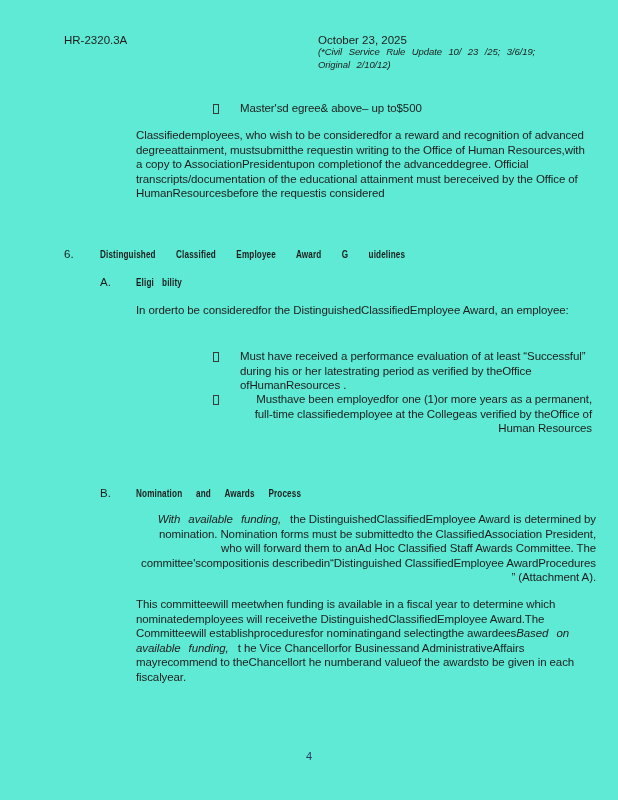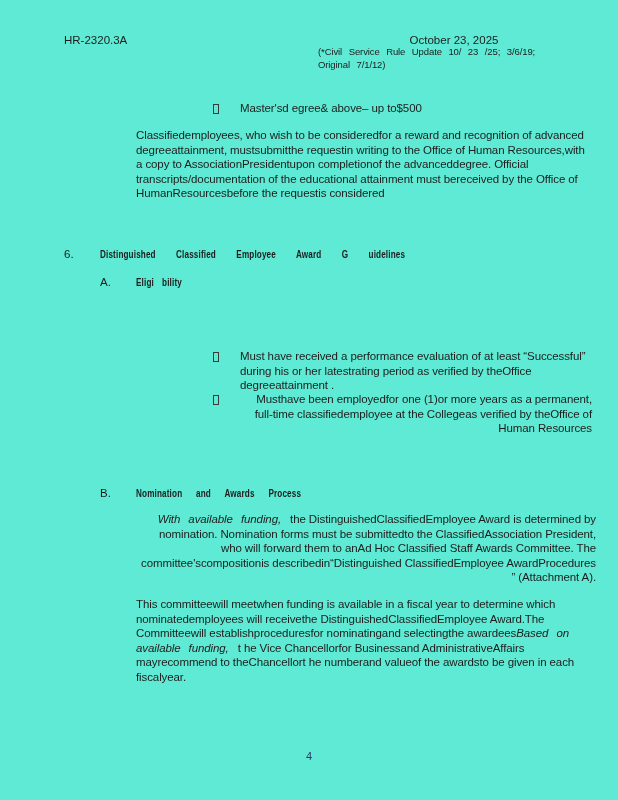--- a/index.html
+++ b/index.html
@@ -12,23 +12,24 @@
     color: #1d1d1d;
     overflow: hidden;
   }
   .abs { position: absolute; }
   .body-text {
     font-size: 11.5px;
     line-height: 14.5px;
     letter-spacing: -0.1px;
   }
   .doc-number { font-size: 11.5px; }
-  .date-line { font-size: 11.5px; text-align: center; }
+  .date-line { font-size: 11.5px; }
   .revision-note {
     font-size: 9.5px;
+    font-style: italic;
     line-height: 12.5px;
     word-spacing: 4px;
     letter-spacing: -0.1px;
   }
   .condensed {
     display: inline-block;
     transform: scaleX(0.74);
     transform-origin: 0 50%;
     font-weight: 700;
     font-size: 11px;
@@ -64,45 +65,46 @@
 <body>
 
 <div class="page">
 
   <div class="abs doc-number" style="left:64px; top:34px;">HR-2320.3A</div>
 
   <div class="abs" style="left:318px; top:34px; width:272px;">
     <div class="date-line">October 23, 2025</div>
     <div class="revision-note">
       <span>(*Civil Service Rule Update 10/ 23 /25; 3/6/19;</span><br>
-      <span>Original 7/1/12)</span>
+      <span>Original 2/10/12)</span>
     </div>
   </div>
 
   <div class="abs bullet-row body-text" style="left:213px; top:101px;">
     <span class="box-marker"></span>
     <span class="bullet-text">Master'sd egree&amp; above– up to$500</span>
   </div>
 
   <div class="abs body-text" style="left:136px; top:128px; width:458px;">Classifiedemployees, who wish to be consideredfor a reward and recognition of advanced degreeattainment, mustsubmitthe requestin writing to the Office of Human Resources,with a copy to AssociationPresidentupon completionof the advanceddegree. Official transcripts/documentation of the educational attainment must bereceived by the Office of HumanResourcesbefore the requestis considered</div>
 
   <div class="abs row" style="left:64px; top:248px;">
     <span class="label-col label-num">6.</span>
     <span class="condensed ws-wide">Distinguished Classified Employee Award G uidelines</span>
   </div>
 
   <div class="abs row" style="left:100px; top:276px;">
     <span class="label-col label-num">A.</span>
     <span class="condensed ws-small">Eligi bility</span>
   </div>
 
+  <div class="abs body-text" style="left:136px; top:303px; width:458px;">In orderto be consideredfor the DistinguishedClassifiedEmployee Award, an employee:</div>
 
   <div class="abs bullet-row body-text" style="left:213px; top:349px;">
     <span class="box-marker"></span>
-    <span class="bullet-text">Must have received a performance evaluation of at least “Successful” during his or her latestrating period as verified by theOffice degreeattainment .</span>
+    <span class="bullet-text">Must have received a performance evaluation of at least “Successful” during his or her latestrating period as verified by theOffice ofHumanResources .</span>
   </div>
 
   <div class="abs bullet-row body-text" style="left:213px; top:392px;text-align:right;">
     <span class="box-marker"></span>
     <span class="bullet-text">Musthave been employedfor one (1)or more years as a permanent, full-time classifiedemployee at the Collegeas verified by theOffice of Human Resources</span>
   </div>
 
 
   <div class="abs row" style="left:100px; top:487px;">
     <span class="label-col label-num">B.</span>

